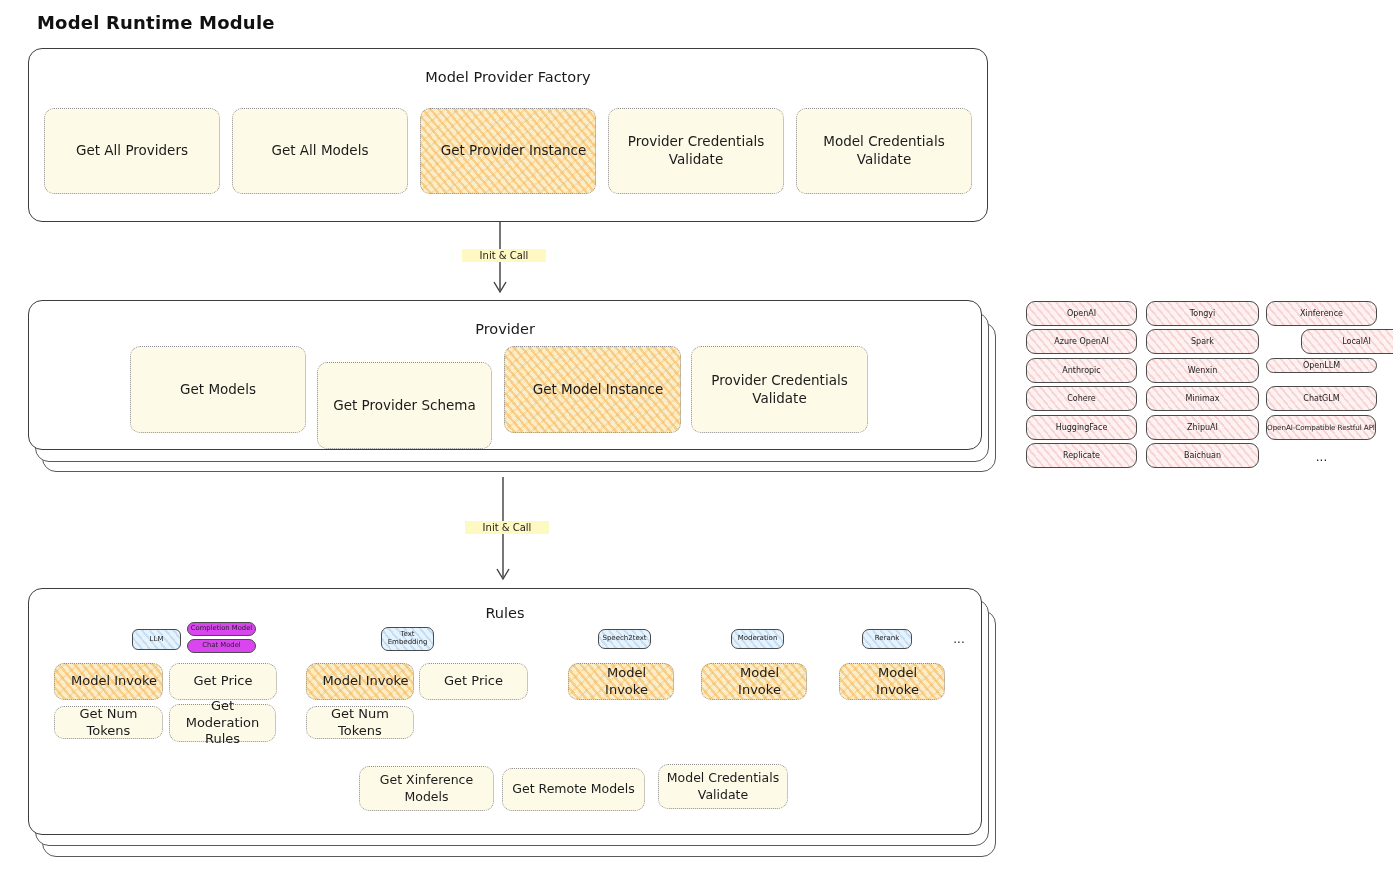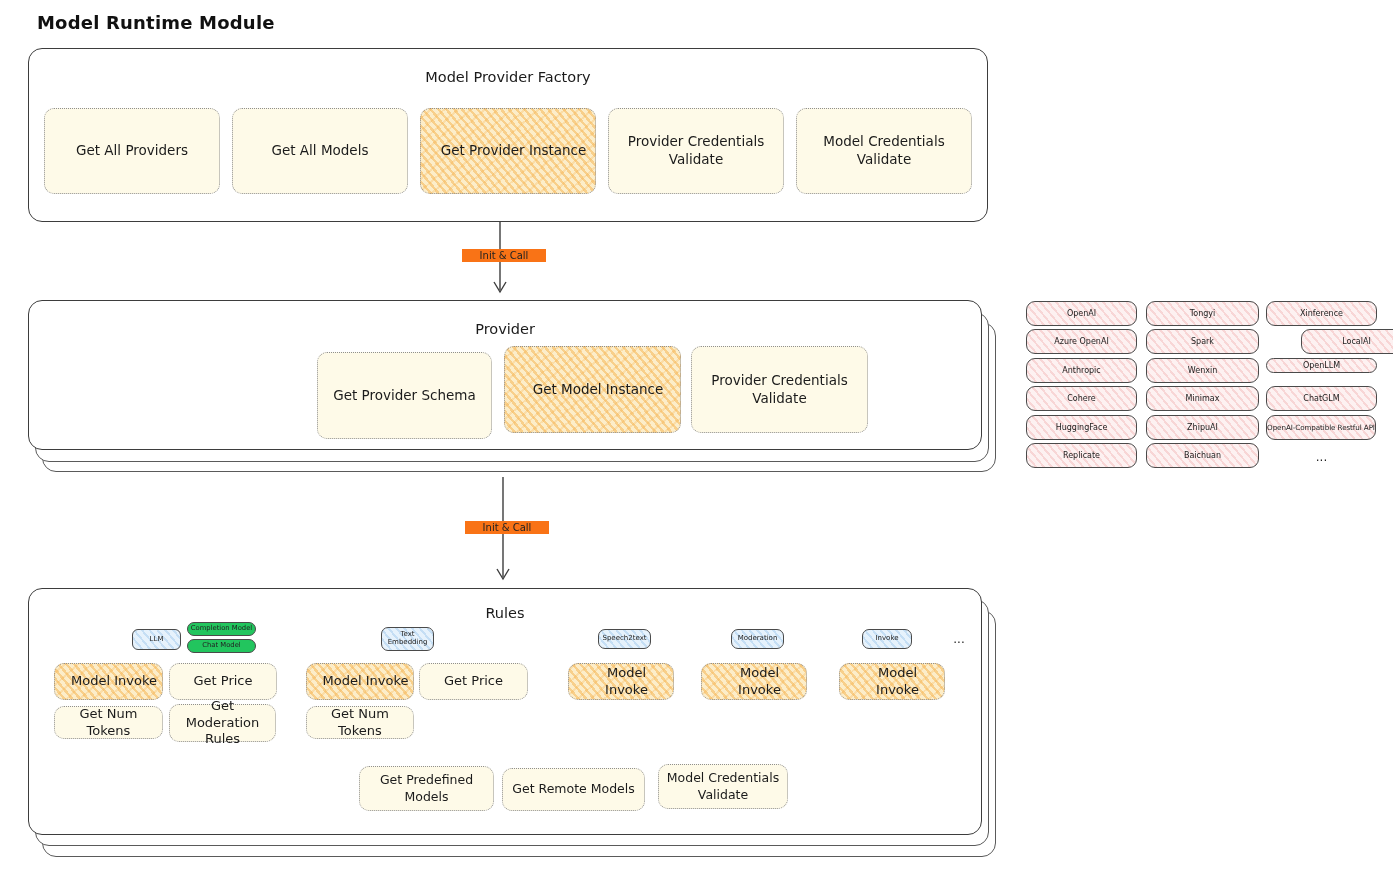--- a/index.html
+++ b/index.html
@@ -22,23 +22,23 @@
       #fcedc9; padding-left: 15px;}
   .sm{font-size:13px;}
   .xsm{font-size:12.5px;}
   .chip{border:1.3px solid #4a4a4a;border-radius:9px;display:flex;align-items:center;justify-content:center;
         text-align:center;font-size:8px;box-sizing:border-box;color:#222;
         background:repeating-linear-gradient(50deg, rgba(236,150,150,.30) 0 2px, rgba(0,0,0,0) 2px 6px),#fdf1f1;}
   .chip-xs{font-size:7.2px;letter-spacing:-.1px;}
   .pill{border:1.3px solid #4a4a4a;border-radius:7px;display:flex;align-items:center;justify-content:center;
         text-align:center;box-sizing:border-box;color:#222;line-height:1.1;}
   .pill-blue{background:repeating-linear-gradient(50deg, rgba(135,185,230,.35) 0 2px, rgba(0,0,0,0) 2px 6px),#e6f2fc;font-size:7px;}
-  .pill-white{background:#22c55e;font-size:6.8px;}
+  .pill-white{background:#d946ef;font-size:6.8px;}
   .ellipsis{font-size:12px;color:#222;display:flex;align-items:center;justify-content:center;}
-  .arrow-label{font-size:10px;color:#222;background:#f97316;text-align:center;z-index:3;padding:1px 3px;}
+  .arrow-label{font-size:10px;color:#222;background:#fef9c3;text-align:center;z-index:3;padding:1px 3px;}
   svg.arrow{z-index:2;overflow:visible;}
 </style>
 </head>
 <body>
 
 <div class="canvas">
 
   <div class="abs page-title" style="left:37px;top:12px;">Model Runtime Module</div>
 
   <div class="abs container" style="left:28px;top:48px;width:958px;height:172px;">
@@ -53,21 +53,22 @@
   <svg class="abs arrow" style="left:492px;top:222px;" width="16" height="72">
     <line x1="8" y1="0" x2="8" y2="68" stroke="#3d3d3d" stroke-width="1.4"></line>
     <polyline points="2,60 8,70 14,60" fill="none" stroke="#3d3d3d" stroke-width="1.4"></polyline>
   </svg>
   <div class="abs arrow-label" style="left:462px;top:249px;width:78px;">Init &amp; Call</div>
 
   <div class="abs stack-layer" style="left:42px;top:322px;width:952px;height:148px;"></div>
   <div class="abs stack-layer" style="left:35px;top:312px;width:952px;height:148px;"></div>
   <div class="abs container" style="left:28px;top:300px;width:952px;height:148px;">
     <div class="abs ctitle" style="left:0;top:20px;">Provider</div>
-    <div class="abs node fill-yellow" style="left:288px;top:51px;width:175px;height:87px;">Get Provider Schema</div>
+    <div class="abs node fill-yellow" style="left:101px;top:45px;width:176px;height:87px;">Get Models</div>
+    <div class="abs node fill-yellow" style="left:288px;top:61px;width:175px;height:87px;">Get Provider Schema</div>
     <div class="abs node fill-orange" style="left:475px;top:45px;width:177px;height:87px;">Get Model Instance</div>
     <div class="abs node fill-yellow" style="left:662px;top:45px;width:177px;height:87px;">Provider Credentials Validate</div>
   </div>
 
   <div class="abs" style="left:1026px;top:301px;width:351px;height:172px;">
     <div class="abs chip" style="left:0;top:0;width:111px;height:25px;">OpenAI</div>
     <div class="abs chip" style="left:120px;top:0;width:113px;height:25px;">Tongyi</div>
     <div class="abs chip" style="left:240px;top:0;width:111px;height:25px;">Xinference</div>
     <div class="abs chip" style="left:0;top:28px;width:111px;height:25px;">Azure OpenAI</div>
     <div class="abs chip" style="left:120px;top:28px;width:113px;height:25px;">Spark</div>
@@ -96,33 +97,33 @@
   <div class="abs stack-layer" style="left:35px;top:599px;width:952px;height:245px;"></div>
   <div class="abs container" style="left:28px;top:588px;width:952px;height:245px;">
     <div class="abs ctitle" style="left:0;top:16px;">Rules</div>
 
     <div class="abs pill pill-blue" style="left:103px;top:40px;width:49px;height:21px;border-radius:6px;">LLM</div>
     <div class="abs pill pill-white" style="left:158px;top:33px;width:69px;height:14px;">Completion Model</div>
     <div class="abs pill pill-white" style="left:158px;top:50px;width:69px;height:14px;">Chat Model</div>
     <div class="abs pill pill-blue" style="left:352px;top:38px;width:53px;height:24px;padding:1px 4px;">Text Embedding</div>
     <div class="abs pill pill-blue" style="left:569px;top:40px;width:53px;height:20px;">Speech2text</div>
     <div class="abs pill pill-blue" style="left:702px;top:40px;width:53px;height:20px;">Moderation</div>
-    <div class="abs pill pill-blue" style="left:833px;top:40px;width:50px;height:20px;">Invoke</div>
+    <div class="abs pill pill-blue" style="left:833px;top:40px;width:50px;height:20px;">Rerank</div>
     <div class="abs ellipsis" style="left:918px;top:40px;width:24px;height:20px;">...</div>
 
     <div class="abs node fill-orange sm" style="left:25px;top:74px;width:109px;height:37px;">Model Invoke</div>
     <div class="abs node fill-yellow sm" style="left:140px;top:74px;width:108px;height:37px;">Get Price</div>
     <div class="abs node fill-orange sm" style="left:277px;top:74px;width:108px;height:37px;">Model Invoke</div>
     <div class="abs node fill-yellow sm" style="left:390px;top:74px;width:109px;height:37px;">Get Price</div>
     <div class="abs node fill-orange sm" style="left:539px;top:74px;width:106px;height:37px;">Model Invoke</div>
     <div class="abs node fill-orange sm" style="left:672px;top:74px;width:106px;height:37px;">Model Invoke</div>
     <div class="abs node fill-orange sm" style="left:810px;top:74px;width:106px;height:37px;">Model Invoke</div>
 
     <div class="abs node fill-yellow sm" style="left:25px;top:117px;width:109px;height:33px;">Get Num Tokens</div>
     <div class="abs node fill-yellow sm" style="left:140px;top:115px;width:107px;height:38px;">Get Moderation Rules</div>
     <div class="abs node fill-yellow sm" style="left:277px;top:117px;width:108px;height:33px;">Get Num Tokens</div>
 
-    <div class="abs node fill-yellow xsm" style="left:330px;top:177px;width:135px;height:45px;">Get Predefined Models</div>
+    <div class="abs node fill-yellow xsm" style="left:330px;top:177px;width:135px;height:45px;">Get Xinference Models</div>
     <div class="abs node fill-yellow xsm" style="left:473px;top:179px;width:143px;height:43px;">Get Remote Models</div>
     <div class="abs node fill-yellow xsm" style="left:629px;top:175px;width:130px;height:45px;">Model Credentials Validate</div>
   </div>
 
 </div>
 
 </body></html>

